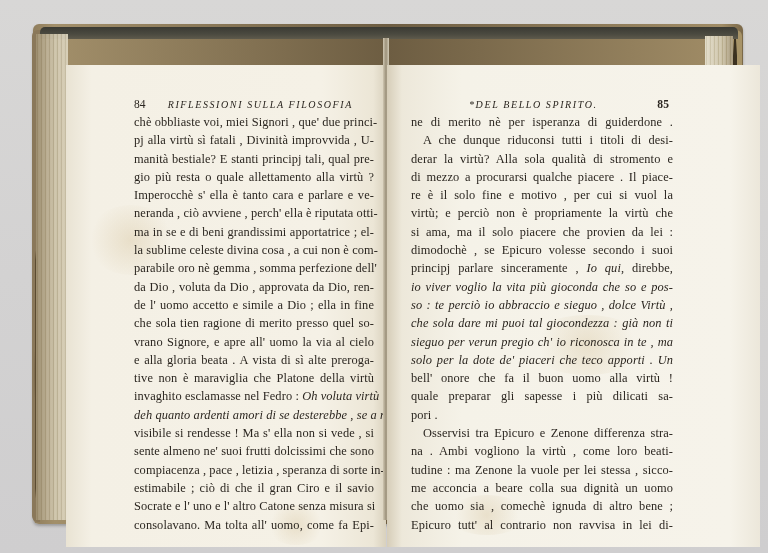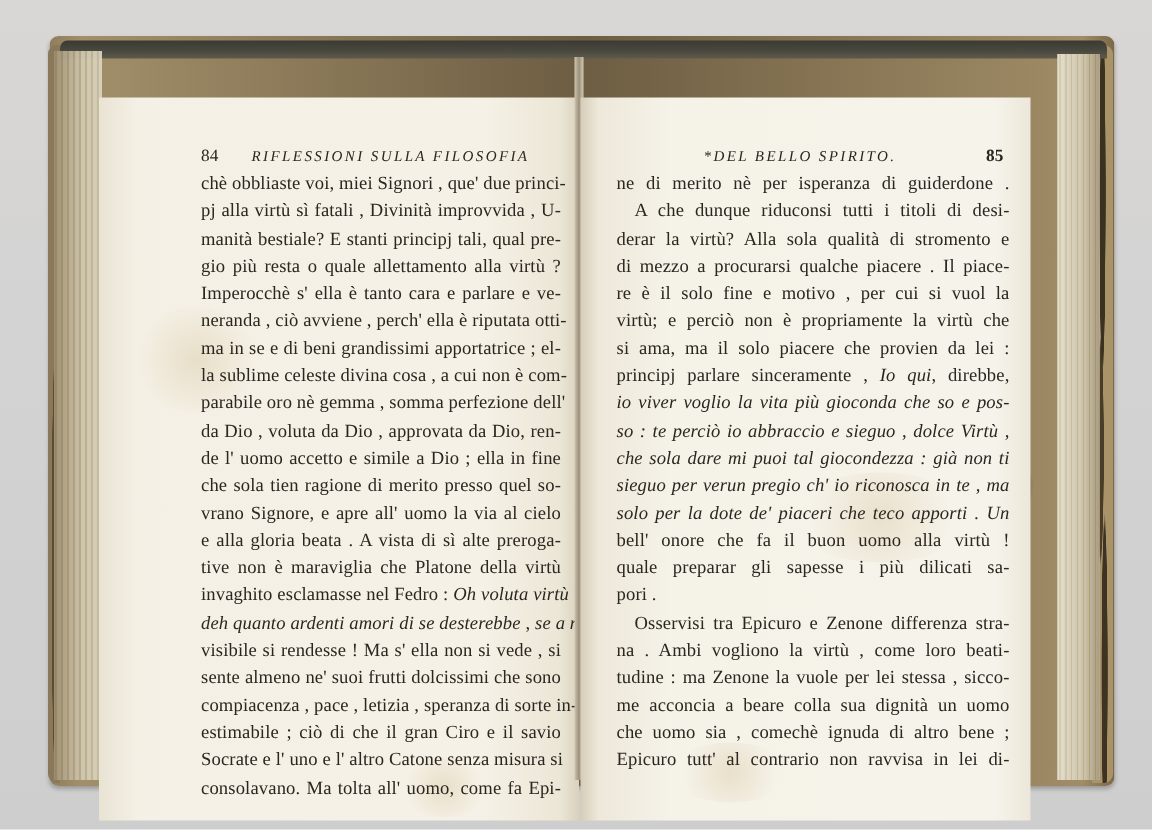--- a/index.html
+++ b/index.html
@@ -72,21 +72,21 @@
       position: absolute; top: 38px; height: 482px;
       background: #f3efe4;
       overflow: hidden;
       margin-top: 27px;
     }
     .page-left {
       left: 66px; width: 320px;
       background: linear-gradient(90deg, #e9e3d3 0%, #f4f0e5 8%, #f5f1e6 80%, #ece6d6 96%, #d9d1bd 100%);
     }
     .page-right {
-      left: 387px; width: 300px;
+      left: 387px; width: 373px;
       background: linear-gradient(90deg, #d6cdb8 0%, #ede8da 4%, #f5f2e8 20%, #f6f3ea 92%, #ece7da 100%);
     }
     .gutter {
       position: absolute; left: 383px; top: 38px; width: 6px; height: 482px;
       background: linear-gradient(90deg, #cfc6b1, #9c917a 50%, #d3cbb7);
     }
     .foxing {
       position: absolute; border-radius: 50%;
       background: radial-gradient(circle, rgba(190,160,100,.22), transparent 70%);
     }
@@ -176,20 +176,21 @@
         <span class="running-title">*DEL BELLO SPIRITO.</span>
         <span class="folio">85</span>
       </div>
       <span class="line">ne di merito nè per isperanza di guiderdone .</span>
       <span class="line indent">A che dunque riduconsi tutti i titoli di desi-</span>
       <span class="line">derar la virtù? Alla sola qualità di stromento e</span>
       <span class="line">di mezzo a procurarsi qualche piacere . Il piace-</span>
       <span class="line">re è il solo fine e motivo , per cui si vuol la</span>
       <span class="line">virtù; e perciò non è propriamente la virtù che</span>
       <span class="line">si ama, ma il solo piacere che provien da lei :</span>
+      <span class="line">dimodochè , se Epicuro volesse secondo i suoi</span>
       <span class="line">
         <span>principj parlare sinceramente , </span><span class="it">Io qui</span><span>, direbbe,</span>
       </span>
       <span class="line it">io viver voglio la vita più gioconda che so e pos-</span>
       <span class="line it">so : te perciò io abbraccio e sieguo , dolce Virtù ,</span>
       <span class="line it">che sola dare mi puoi tal giocondezza : già non ti</span>
       <span class="line it">sieguo per verun pregio ch' io riconosca in te , ma</span>
       <span class="line it">solo per la dote de' piaceri che teco apporti . Un</span>
       <span class="line">bell' onore che fa il buon uomo alla virtù !</span>
       <span class="line">quale preparar gli sapesse i più dilicati sa-</span>

